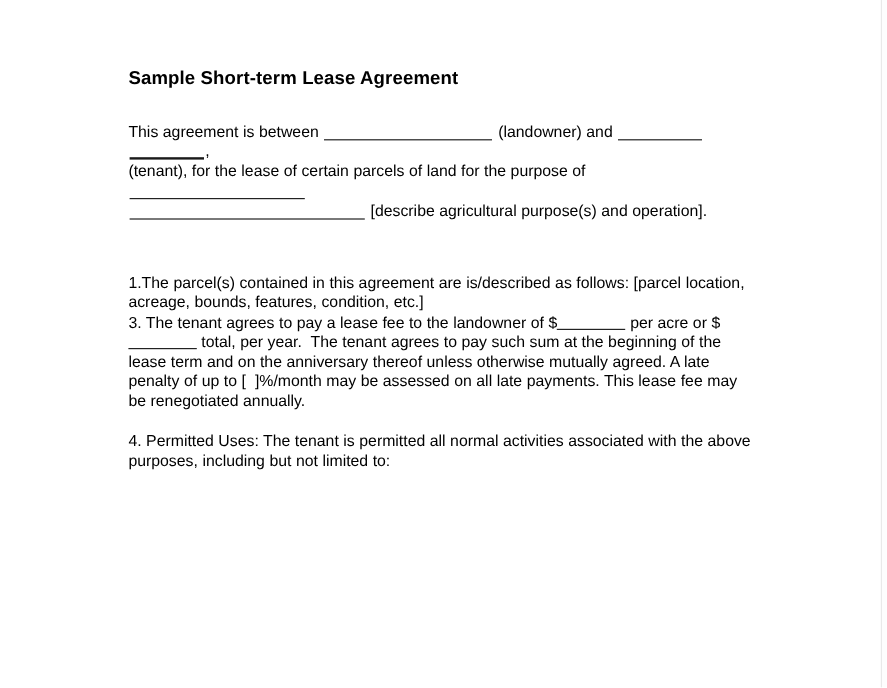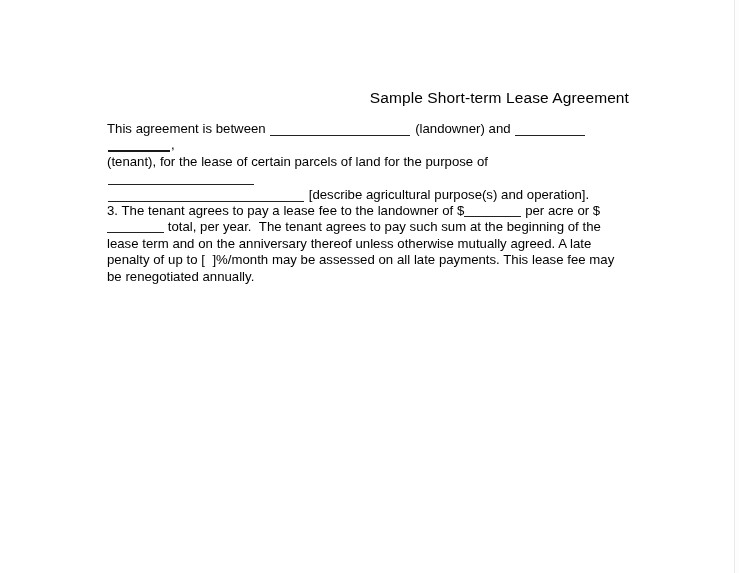--- a/index.html
+++ b/index.html
@@ -41,36 +41,36 @@
     background: #fdfdfd;
   }
   .doc-body {
     position: absolute;
     left: 107px;
     top: 0;
     width: 522px;
   }
   .doc-title {
     font-size: 15.5px;
-    font-weight: normal;
-    text-align: right;
+    font-weight: bold;
+    text-align: left;
     letter-spacing: 0.1px;
     margin: 0;
-    padding-top: 88px;
+    padding-top: 56px;
     line-height: 19px;
   }
   .para {
     font-size: 13.2px;
     line-height: 16.4px;
     margin: 0;
     text-align: left;
     white-space: pre-wrap;
     word-spacing: 0.1px;
   }
-  .p-intro   { margin-top: 14px; }
+  .p-intro   { margin-top: 27px; }
   .p-item1   { margin-top: 44px; }
   .p-item2   { margin-top: 66px; }
   .p-item3   { }
   .p-item4   { margin-top: 17px; }
 
   
   .blank {
     display: inline-block;
     border-bottom: 1.4px solid #222222;
     vertical-align: -3px;
@@ -94,19 +94,21 @@
 
   <div class="page-edge-right"></div>
   <div class="page-edge-far"></div>
 
   <div class="doc-body">
 
     <h1 class="doc-title">Sample Short-term Lease Agreement</h1>
 
     <p class="para p-intro"><span>This agreement is between </span><span class="blank" style="width:140px"></span><span> (landowner) and </span><span class="blank" style="width:70px"></span><span class="blank blank-heavy" style="width:62px"></span><span>,</span><br><span>(tenant), for the lease of certain parcels of land for the purpose of </span><span class="blank" style="width:146px"></span><br><span class="blank" style="width:196px"></span><span> [describe agricultural purpose(s) and operation].</span></p>
 
+    <p class="para p-item1">1.The parcel(s) contained in this agreement are is/described as follows: [parcel location, acreage, bounds, features, condition, etc.]</p>
 
 
     <p class="para p-item3"><span>3. The tenant agrees to pay a lease fee to the landowner of $</span><span class="blank-inline" style="width:57px"></span><span> per acre or $</span><span class="blank-inline" style="width:57px"></span><span> total, per year.  The tenant agrees to pay such sum at the beginning of the lease term and on the anniversary thereof unless otherwise mutually agreed. A late penalty of up to [  ]%/month may be assessed on all late payments. This lease fee may be renegotiated annually.</span></p>
 
+    <p class="para p-item4">4. Permitted Uses: The tenant is permitted all normal activities associated with the above purposes, including but not limited to:</p>
 
   </div>
 </div>
 
 </body></html>

